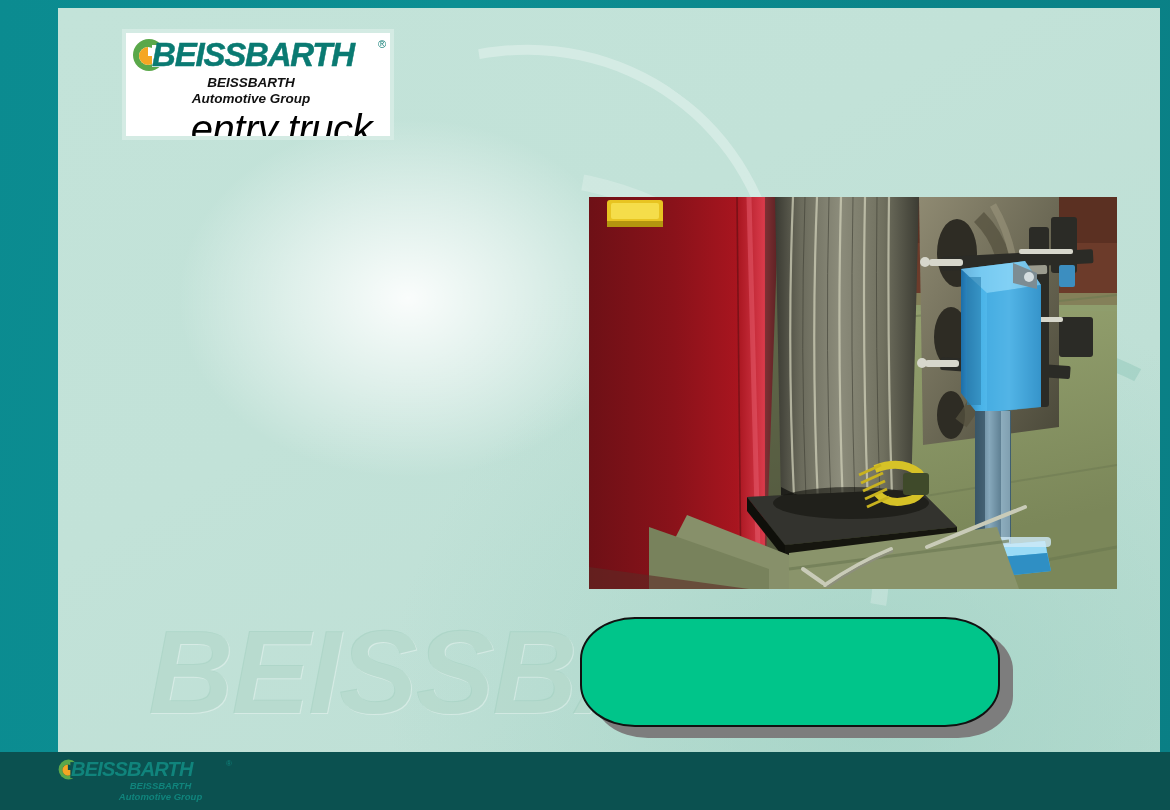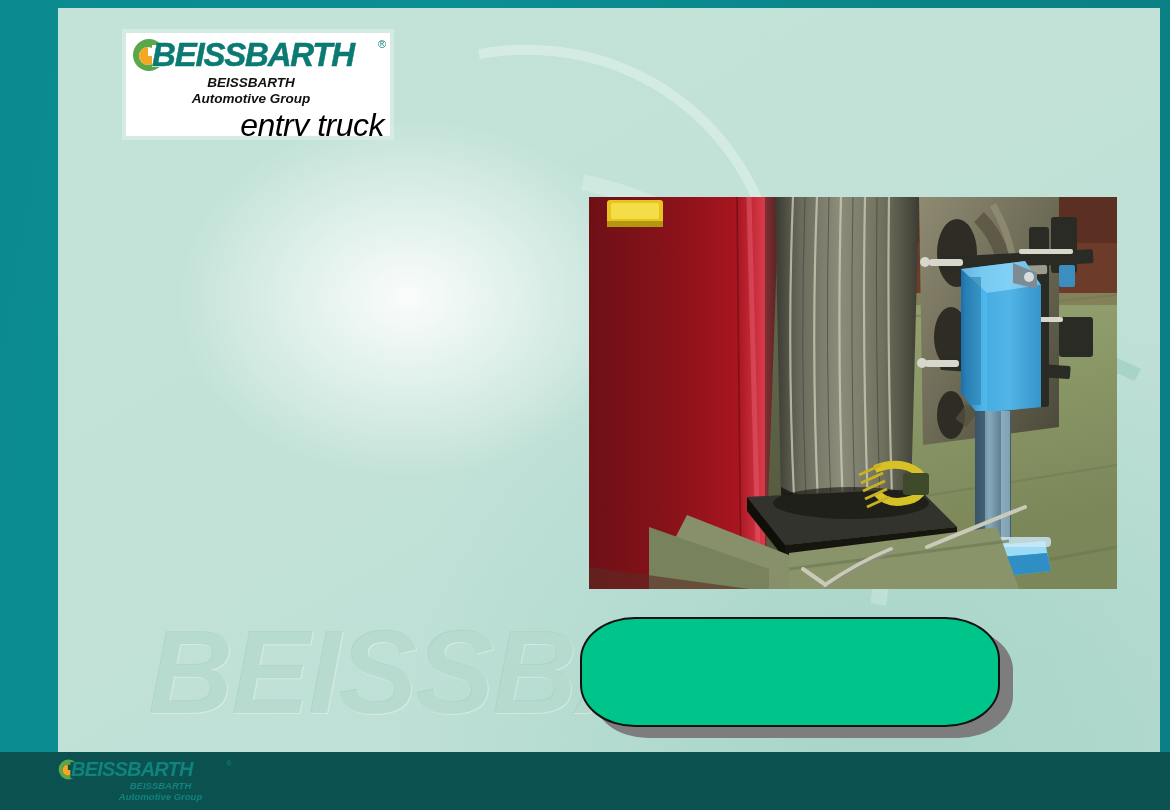--- a/index.html
+++ b/index.html
@@ -149,26 +149,26 @@
     top: 58px;
     text-align: center;
     font-family: "Liberation Sans", sans-serif;
     font-style: italic;
     font-weight: bold;
     font-size: 13.5px;
     color: #111111;
   }
   #logo-title {
     position: absolute;
-    left: 0; right: 6px;
+    left: 0; right: 18px;
     top: 76px;
     text-align: right;
     font-family: "Liberation Sans", sans-serif;
     font-style: italic;
-    font-size: 32px;
+    font-size: 40px;
     color: #000000;
     letter-spacing: -0.5px;
     line-height: 1;
   }
 
   
   #photo {
     position: absolute;
     left: 531px;
     top: 189px;

